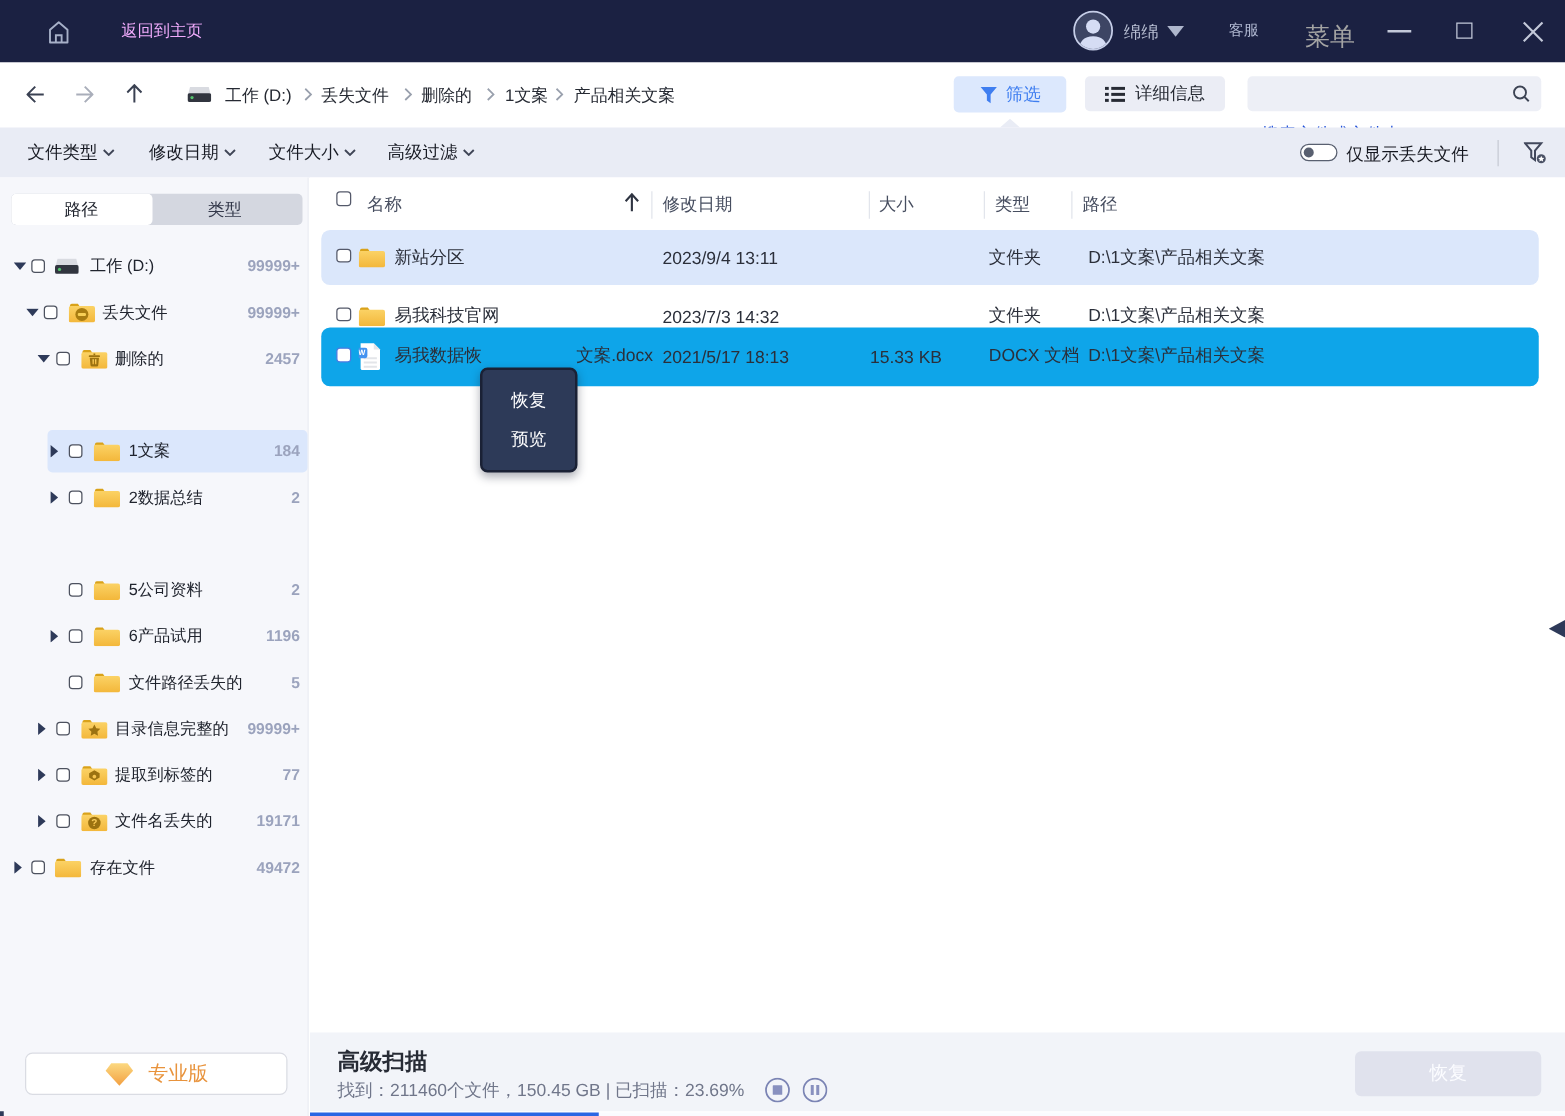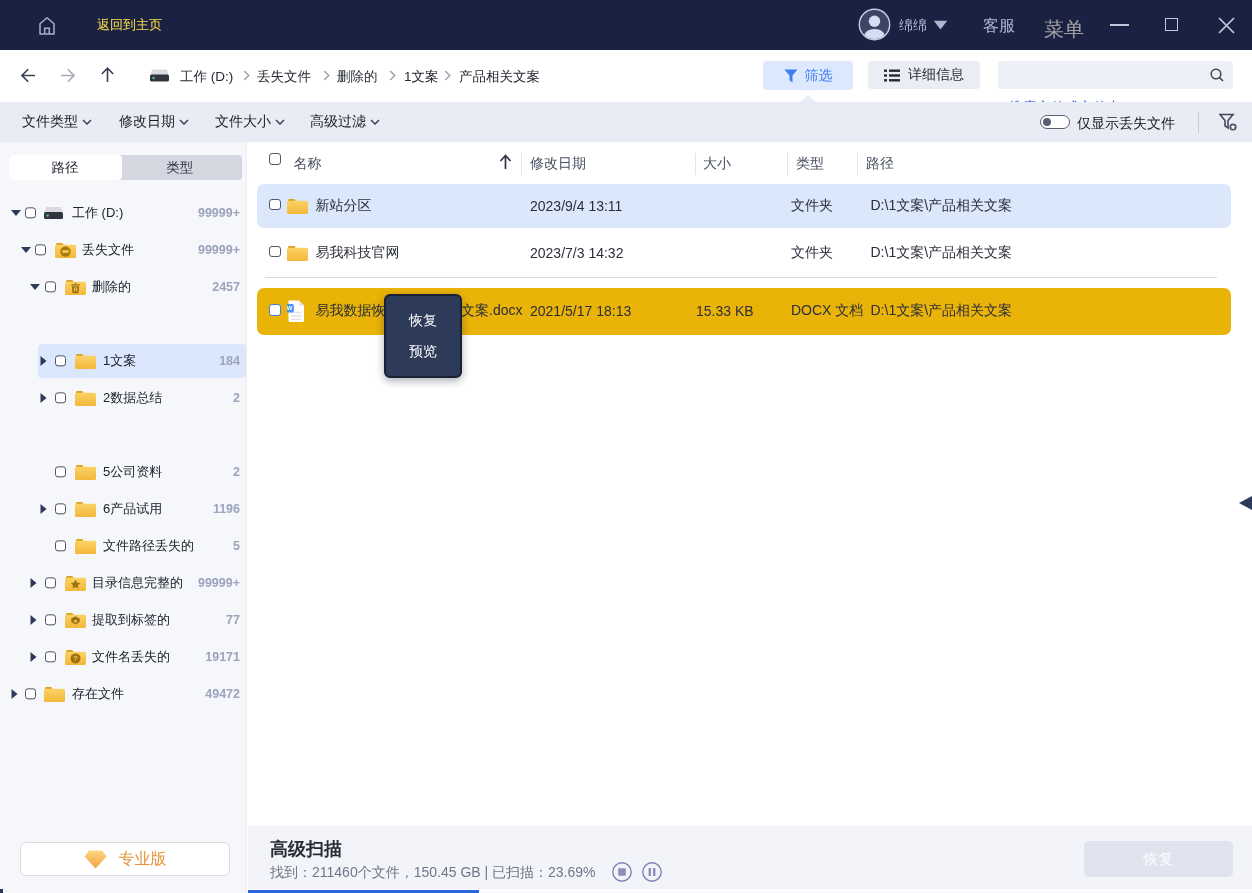--- a/index.html
+++ b/index.html
@@ -2,21 +2,21 @@
 <html><head>
 <meta charset="utf-8">
 <style>
 * { margin:0; padding:0; box-sizing:border-box; }
 html,body { width:1252px; height:893px; overflow:hidden; }
 body { font-family:"Liberation Sans",sans-serif; position:relative; background:#fff; }
 .abs { position:absolute; }
 
 
 #titlebar { position:absolute; left:0; top:0; width:1252px; height:50px; background:#1b2142; }
-#titlebar .back { position:absolute; left:97px; top:0; height:64px; line-height:50px; font-size:13px; color:#fde047; }
+#titlebar .back { position:absolute; left:97px; top:0; height:64px; line-height:50px; font-size:13px; color:#f0abfc; }
 
 
 #toolbar { position:absolute; left:0; top:50px; width:1252px; height:52px; background:#fff; }
 .crumb { font-size:13.5px; color:#262a33; }
 #btn-filter { position:absolute; left:763px; top:11px; width:90px; height:29px; background:#dce8fd; border-radius:4px; display:flex; align-items:center; justify-content:center; }
 #btn-filter span { color:#3f7ef0; font-size:14px; margin-left:7px; }
 #btn-details { position:absolute; left:868px; top:11px; width:112px; height:28px; background:#ebedf5; border-radius:4px; display:flex; align-items:center; justify-content:center; }
 #btn-details span { color:#272b34; font-size:14px; margin-left:8px; }
 #searchbox { position:absolute; left:998px; top:11px; width:235px; height:28px; background:#edeff6; border-radius:4px; }
 #searchbox .ph { position:absolute; left:11px; top:0; line-height:28px; font-size:14px; color:#1d4ed8;margin-top:32px; }
@@ -104,21 +104,21 @@
     <circle cx="16.5" cy="16.5" r="15.2" fill="#3d4564" stroke="#c6cee8" stroke-width="1.4"></circle>
     <g clip-path="url(#avc)" fill="#d5dcf4">
       <circle cx="16.5" cy="13.2" r="5.7"></circle>
       <path d="M16.5 21 c7.4 0 11.2 4.5 11.2 10.8 h-22.4 c0-6.3 3.8-10.8 11.2-10.8 z"></path>
     </g>
   </svg>
   <div class="abs" style="left:899px;top:17px;font-size:14px;color:#b6bdd1">绵绵</div>
   <svg class="abs" style="left:933px;top:20px" width="15" height="10" viewBox="0 0 15 10">
       <path d="M0.8 0.8 L14.2 0.8 L7.5 9.4 Z" fill="#aeb6cc"></path>
     </svg>
-  <div class="abs" style="left:983px;top:16px;font-size:16px;color:#aeb6cf">客服</div>
+  <div class="abs" style="left:983px;top:16px;font-size:12px;color:#aeb6cf">客服</div>
   <div class="abs" style="left:1044px;top:16px;font-size:20px;color:#a3a3a3">菜单</div>
   <div class="abs" style="left:1110px;top:24px;width:19px;height:2px;background:#c3c9d9"></div>
   <div class="abs" style="left:1165px;top:18px;width:13px;height:13px;border:1.7px solid #c3c9d9"></div>
   <svg class="abs" style="left:1218px;top:17px" width="17" height="17" viewBox="0 0 17 17" stroke="#c3c9d9" stroke-width="1.7">
       <path d="M1 1 L16 16 M16 1 L1 16"></path>
     </svg>
 </div>
 
 <div id="toolbar">
   <svg class="abs" style="left:21px;top:17.5px" width="15" height="15" viewBox="0 0 15 15" fill="none" stroke="#3a4152" stroke-width="1.6">
@@ -409,21 +409,21 @@
     <svg class="ric" width="21" height="16" viewBox="0 0 21 16">
         <path d="M1 4.2 v-1.8 q0-1.4 1.4-1.4 h4.9 l1.9 2.7 Z" fill="#d9a21a"></path>
         <rect x="0" y="2.8" width="21" height="13.2" rx="1.6" fill="url(#fg)"></rect>
       </svg>
     <div class="cell c-name">易我科技官网</div>
     <div class="cell c-date">2023/7/3 14:32</div>
     <div class="cell c-type">文件夹</div>
     <div class="cell c-path">D:\1文案\产品相关文案</div>
   </div>
   <div class="sepline"></div>
-  <div class="frow" style="top:146px;height:46.5px;background:#eab308">
+  <div class="frow" style="top:120px;height:46.5px;background:#0ea5e9">
     <div class="rck" style="border-color:#4a7ae0"></div>
     <svg class="ric" style="left:30.5px" width="18" height="23" viewBox="0 0 18 23">
       <path d="M1.5 1 h10.5 l5 5 v15 q0 1.5 -1.5 1.5 h-12.5 q-1.5 0 -1.5 -1.5 Z" fill="#fff"></path>
       <path d="M12 1 l5 5 h-5 Z" fill="#e3e5ea"></path>
       <g stroke="#e3e5e9" stroke-width="1.6">
           <path d="M4 13 h10.5"></path>
           <path d="M4 16.4 h10.5"></path>
           <path d="M4 19.8 h10.5"></path>
         </g>
       <rect x="-1.5" y="4.6" width="8.4" height="8.4" rx="1.7" fill="#4493f0"></rect>

